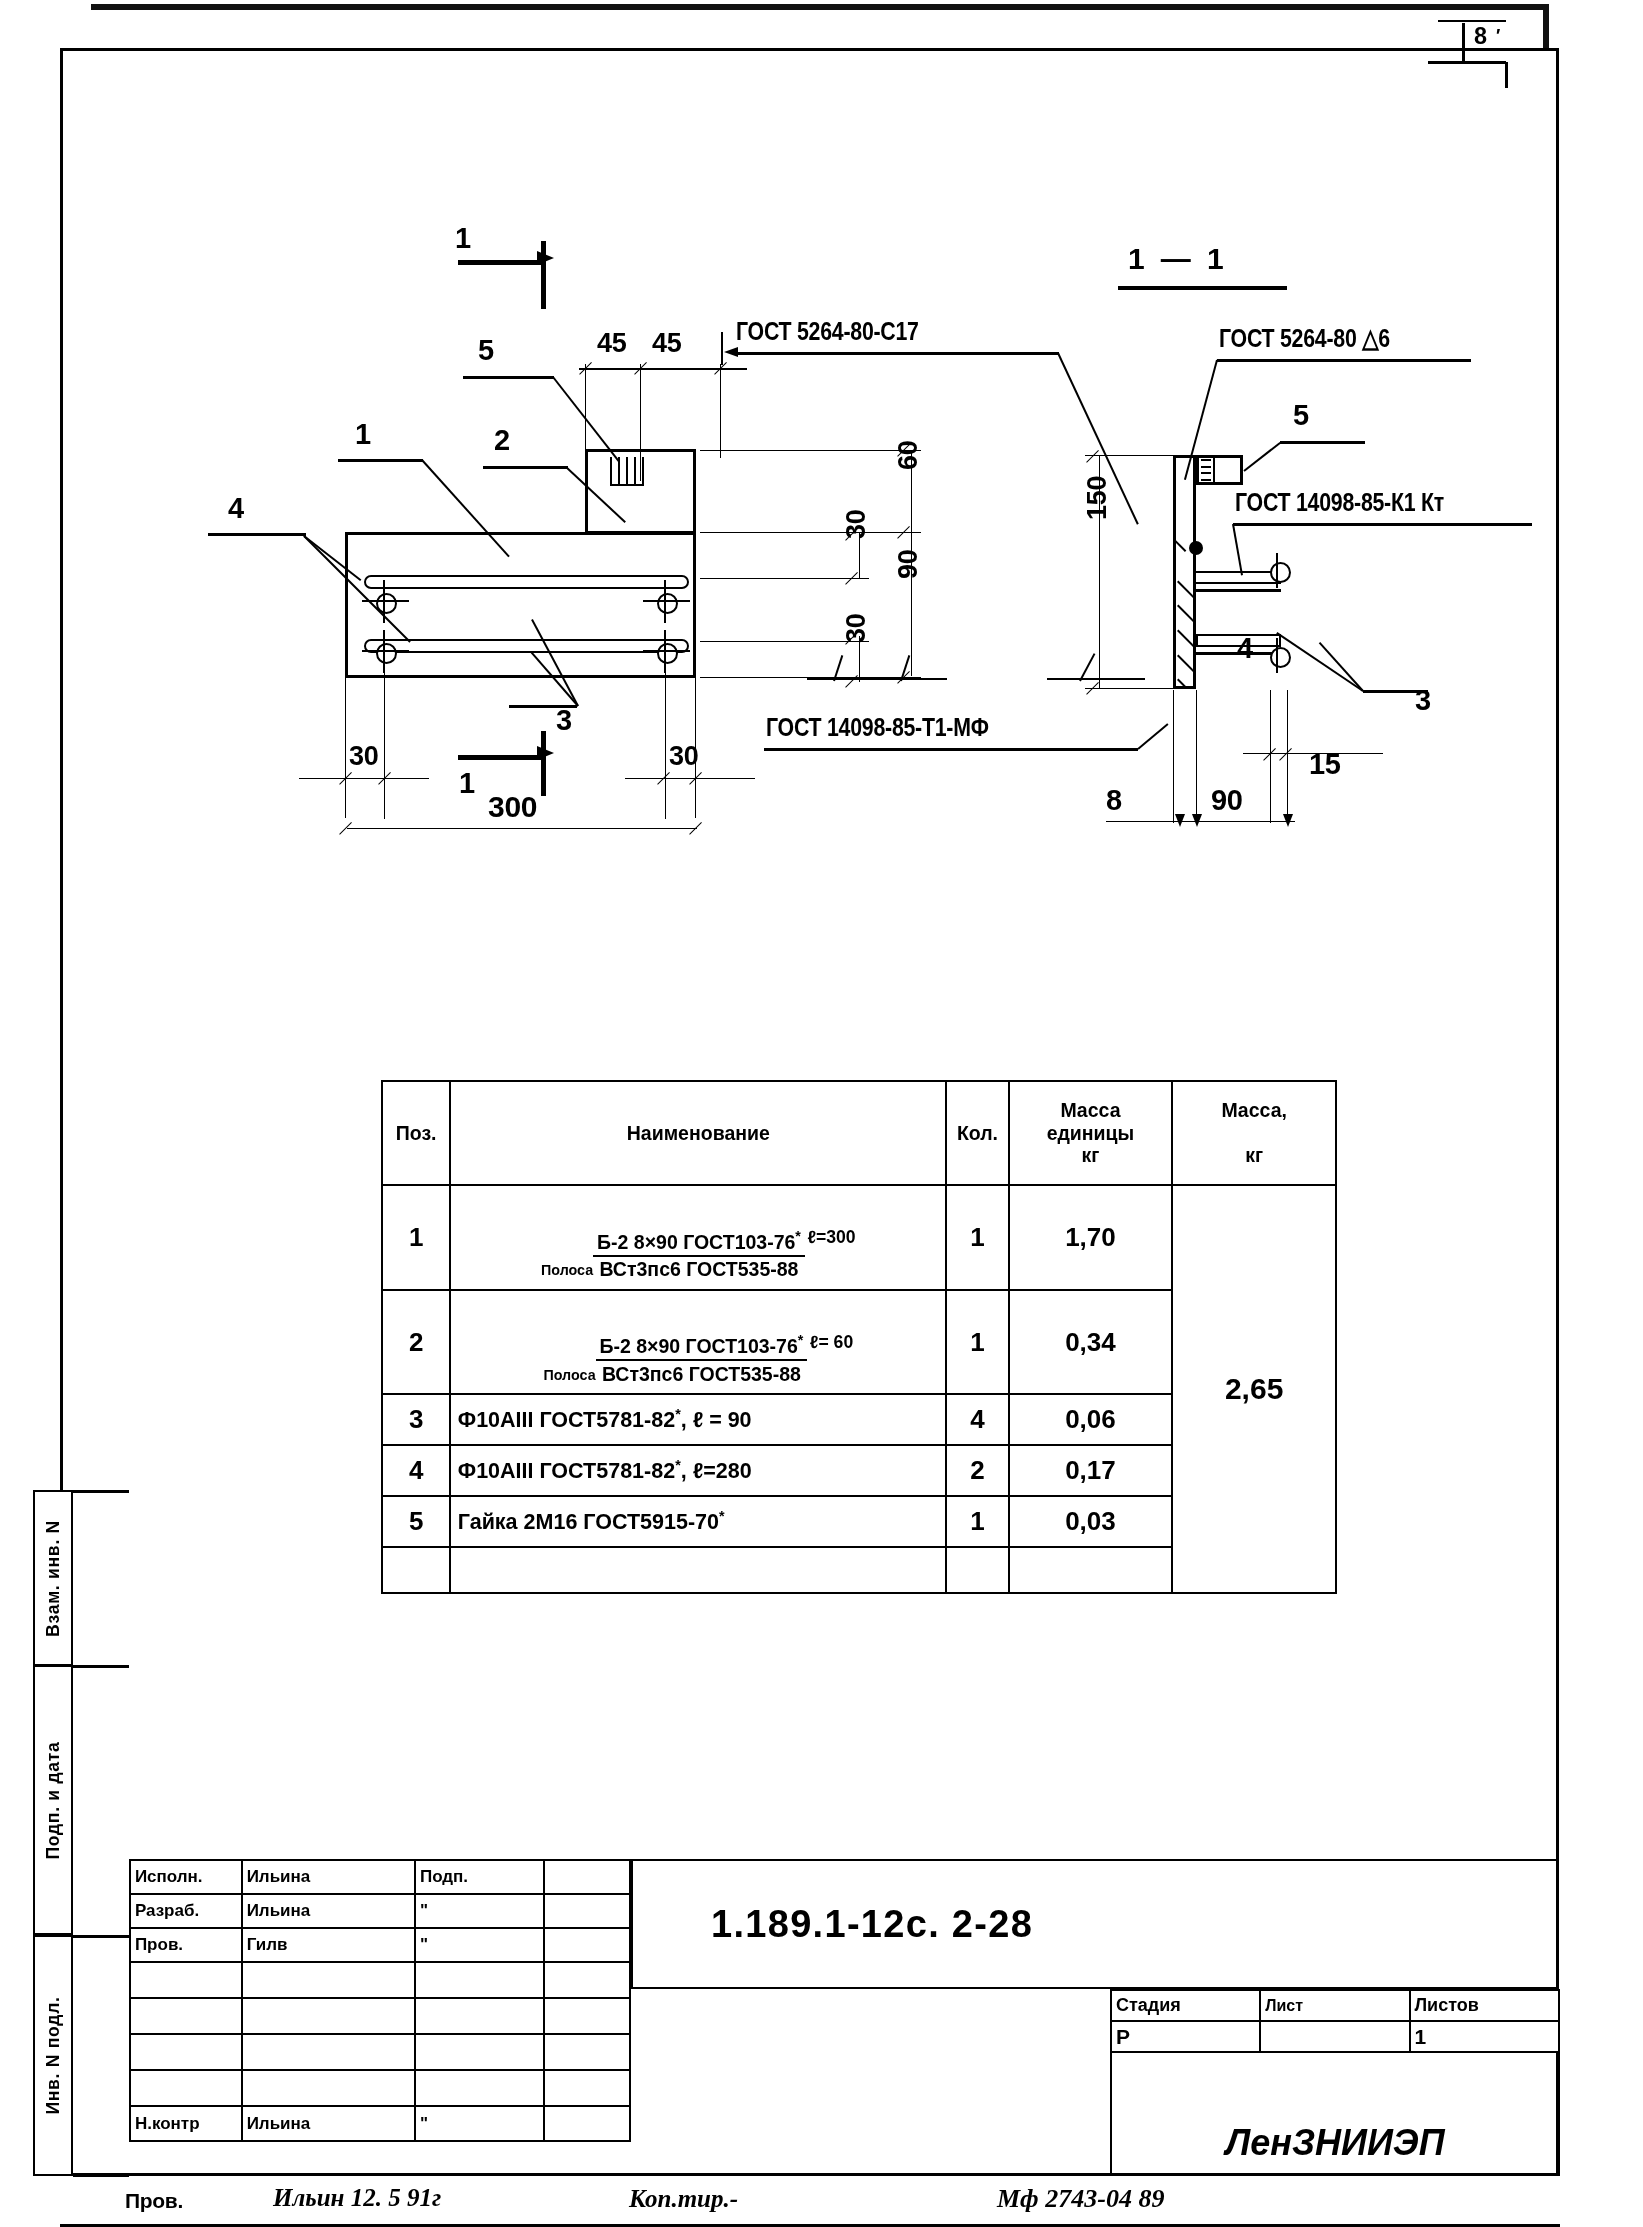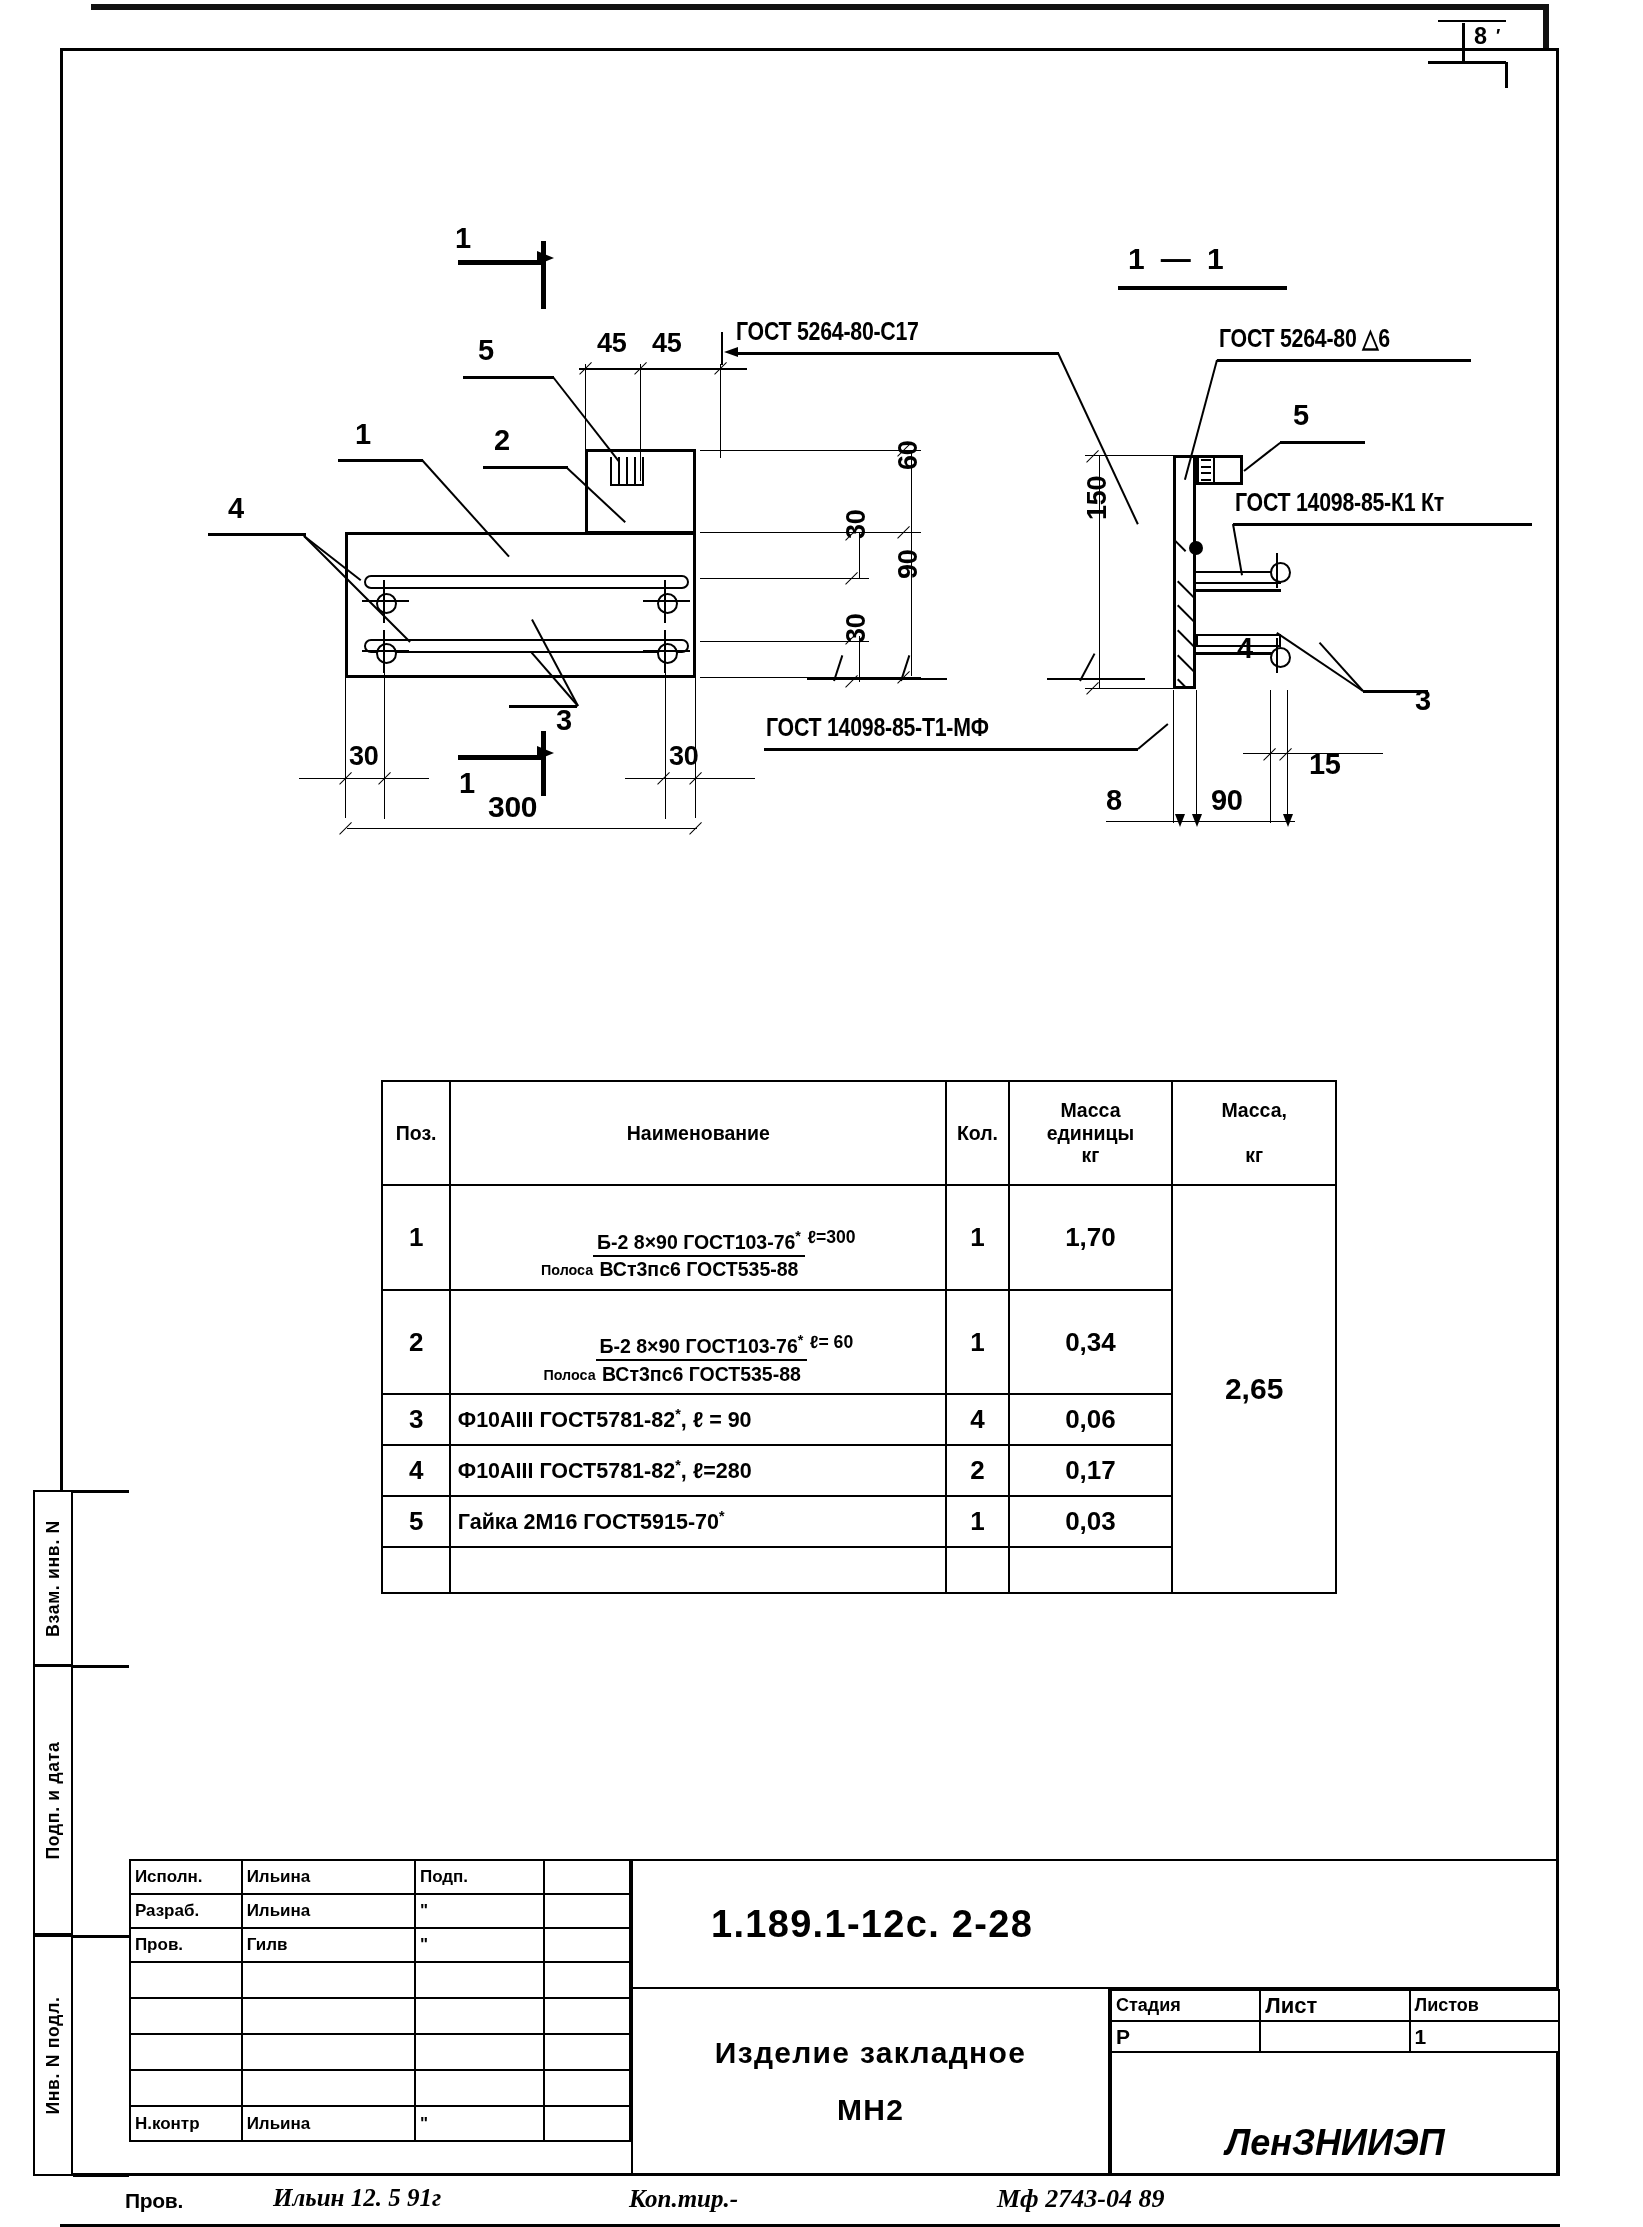--- a/index.html
+++ b/index.html
@@ -461,35 +461,31 @@
         <td class="ctr">"</td>
         <td></td>
       </tr>
     </tbody>
   </table>
 
   <div class="abs" style="left:631px;top:1859px;width:928px;height:130px;border:2.6px solid #000;box-sizing:border-box;display:flex;align-items:center;justify-content:flex-start;padding-left:78px;">
     <span class="txt" style="font-size:38px;letter-spacing:1.3px;">1.189.1-12с. 2-28</span>
   </div>
 
-  <div class="abs" style="left:631px;top:1989px;width:479px;height:186px;border:2.6px solid #000;border-top:none;box-sizing:border-box;display:flex;flex-direction:column;align-items:center;justify-content:center;gap:27px;">
-    <span class="txt" style="font-size:30px;letter-spacing:1.3px;">Изделие закладное</span>
-    <span class="txt" style="font-size:30px;letter-spacing:1.3px;">МН2</span>
-  </div>
 
   <table class="tb" style="left:1110px;top:1989px;width:450px;">
     <colgroup>
         <col style="width:150px">
         <col style="width:150px">
         <col style="width:150px">
       </colgroup>
     <tbody>
       <tr style="height:29px">
         <td class="ctr" style="font-size:18px">Стадия</td>
-        <td class="ctr" style="font-size:22px">Лист</td>
+        <td class="ctr" style="font-size:16px">Лист</td>
         <td class="ctr" style="font-size:18px">Листов</td>
       </tr>
       <tr style="height:31px">
         <td class="ctr" style="font-size:21px">Р</td>
         <td class="ctr" style="font-size:21px"></td>
         <td class="ctr" style="font-size:21px">1</td>
       </tr>
     </tbody>
   </table>
 

